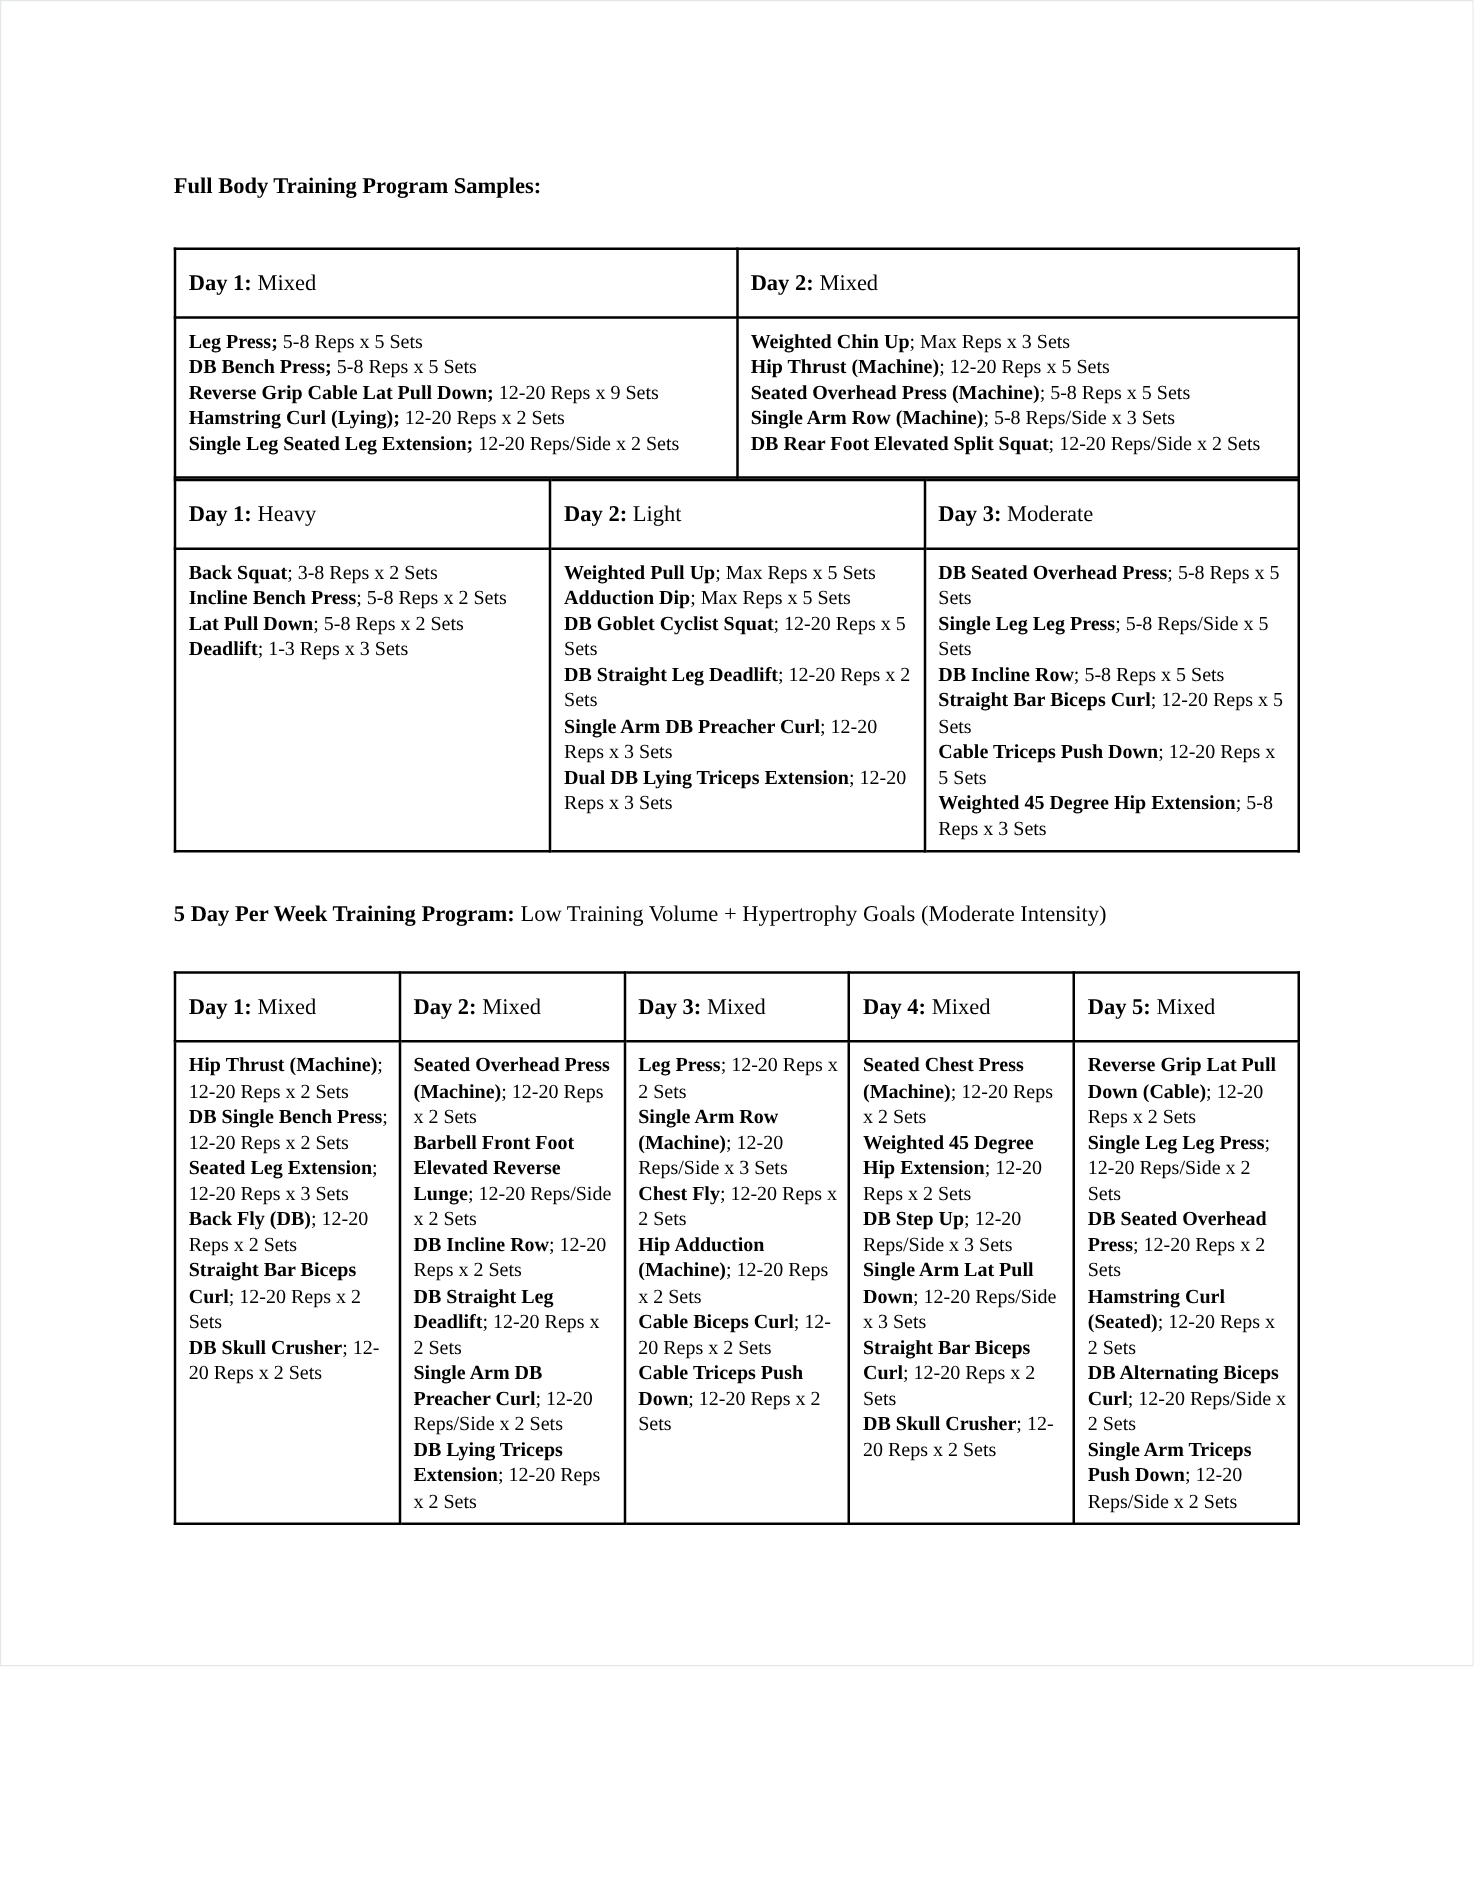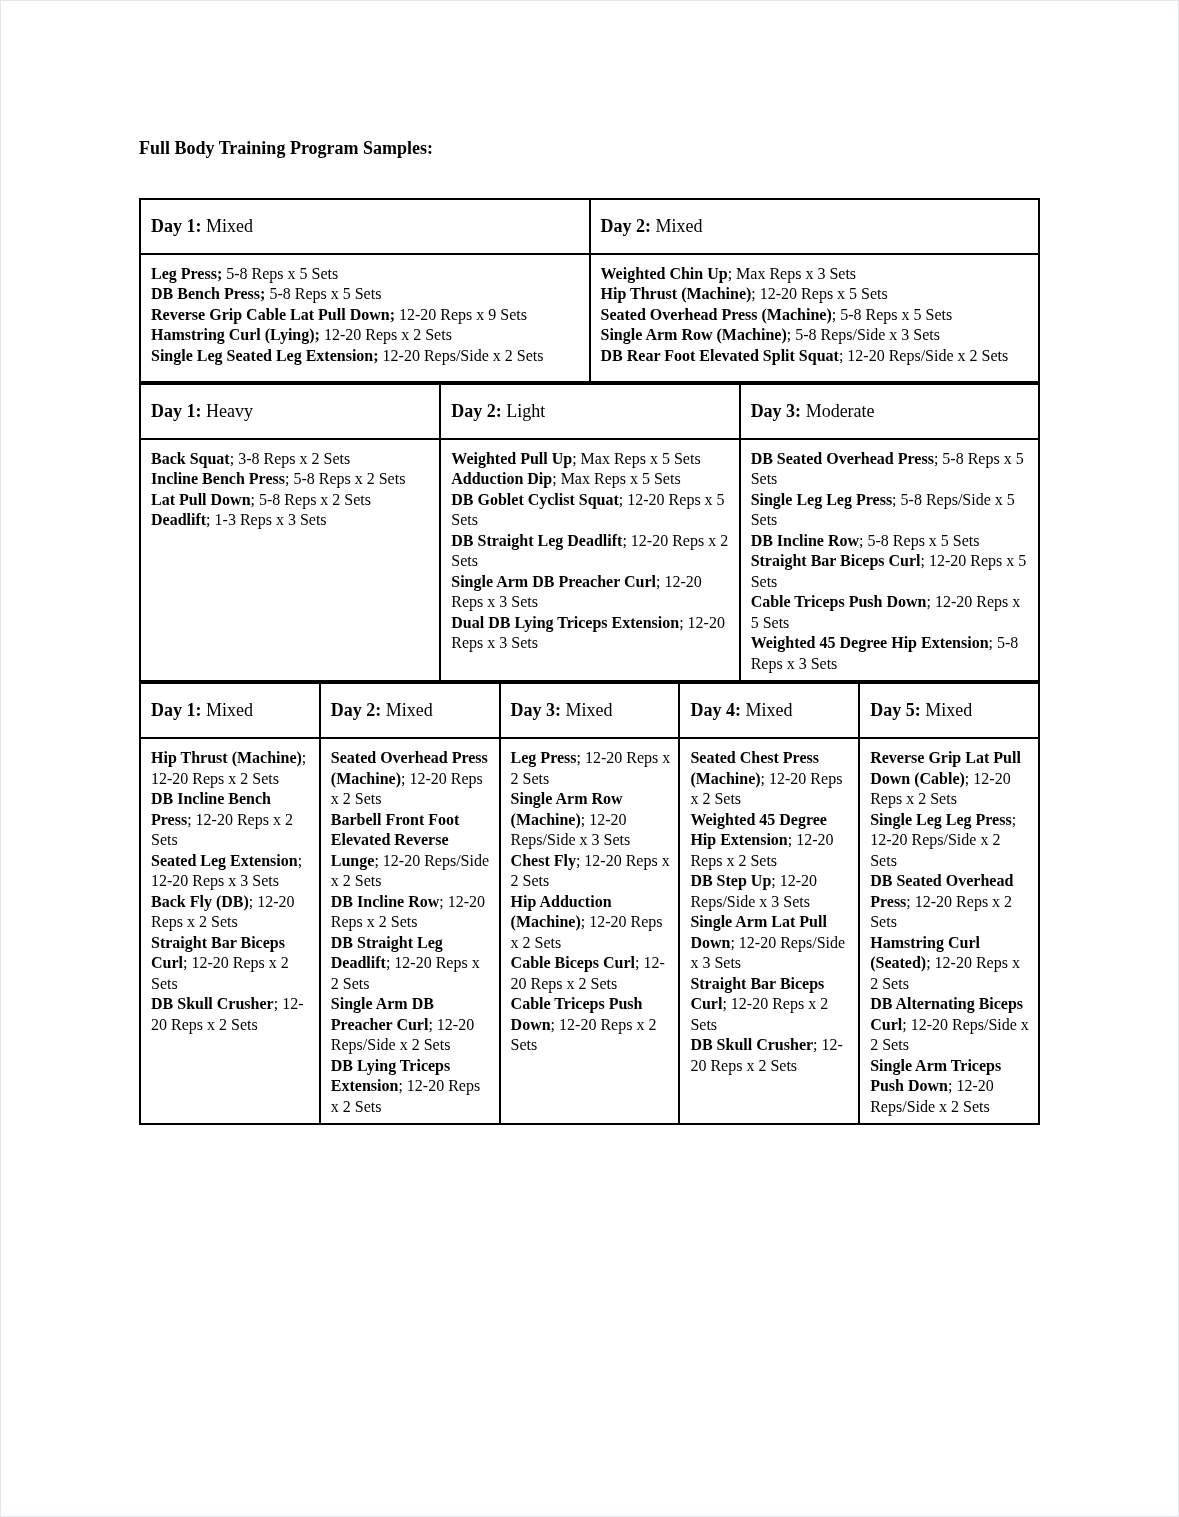--- a/index.html
+++ b/index.html
@@ -6,21 +6,21 @@
   html, body { width: 1179px; background: #ffffff; }
   body {
     height: 1517px;
     overflow: hidden;
     font-family: "Liberation Serif", serif;
     color: #000000;
     position: relative;
   }
   .sheet {
     width: 1179px;
-    height: 1517px;
+    height: 1333px;
     background: #ffffff;
     border: 1px solid #e4e7e9;
     padding: 136px 138px 0 138px;
   }
   .doc-title {
     font-size: 18px;
     font-weight: bold;
     line-height: 1.25;
     margin: 0 0 38px 0;
   }
@@ -136,20 +136,23 @@
             <div class="exercise"><strong>Single Leg Leg Press</strong><span>; 5-8 Reps/Side x 5 Sets</span></div>
             <div class="exercise"><strong>DB Incline Row</strong><span>; 5-8 Reps x 5 Sets</span></div>
             <div class="exercise"><strong>Straight Bar Biceps Curl</strong><span>; 12-20 Reps x 5 Sets</span></div>
             <div class="exercise"><strong>Cable Triceps Push Down</strong><span>; 12-20 Reps x 5 Sets</span></div>
             <div class="exercise"><strong>Weighted 45 Degree Hip Extension</strong><span>; 5-8 Reps x 3 Sets</span></div>
           </td>
       </tr>
     </tbody>
   </table>
 
+  <p class="program-heading heading-gap-md">
+    <strong>5 Day Per Week Training Program:</strong><span> Low Training Volume + Hypertrophy Goals (Moderate Intensity)</span>
+  </p>
 
   <table class="program-table t5day">
     <colgroup>
         <col style="width:20%">
         <col style="width:20%">
         <col style="width:20%">
         <col style="width:20%">
         <col style="width:20%">
       </colgroup>
     <thead>
@@ -158,21 +161,21 @@
         <th><strong>Day 2:</strong><span> Mixed</span></th>
         <th><strong>Day 3:</strong><span> Mixed</span></th>
         <th><strong>Day 4:</strong><span> Mixed</span></th>
         <th><strong>Day 5:</strong><span> Mixed</span></th>
       </tr>
     </thead>
     <tbody>
       <tr>
         <td>
             <div class="exercise"><strong>Hip Thrust (Machine)</strong><span>; 12-20 Reps x 2 Sets</span></div>
-            <div class="exercise"><strong>DB Incline Bench Press</strong><span>; 12-20 Reps x 2 Sets</span></div>
+            <div class="exercise"><strong>DB Single Bench Press</strong><span>; 12-20 Reps x 2 Sets</span></div>
             <div class="exercise"><strong>Seated Leg Extension</strong><span>; 12-20 Reps x 3 Sets</span></div>
             <div class="exercise"><strong>Back Fly (DB)</strong><span>; 12-20 Reps x 2 Sets</span></div>
             <div class="exercise"><strong>Straight Bar Biceps Curl</strong><span>; 12-20 Reps x 2 Sets</span></div>
             <div class="exercise"><strong>DB Skull Crusher</strong><span>; 12-20 Reps x 2 Sets</span></div>
           </td>
         <td>
             <div class="exercise"><strong>Seated Overhead Press (Machine)</strong><span>; 12-20 Reps x 2 Sets</span></div>
             <div class="exercise"><strong>Barbell Front Foot Elevated Reverse Lunge</strong><span>; 12-20 Reps/Side x 2 Sets</span></div>
             <div class="exercise"><strong>DB Incline Row</strong><span>; 12-20 Reps x 2 Sets</span></div>
             <div class="exercise"><strong>DB Straight Leg Deadlift</strong><span>; 12-20 Reps x 2 Sets</span></div>

